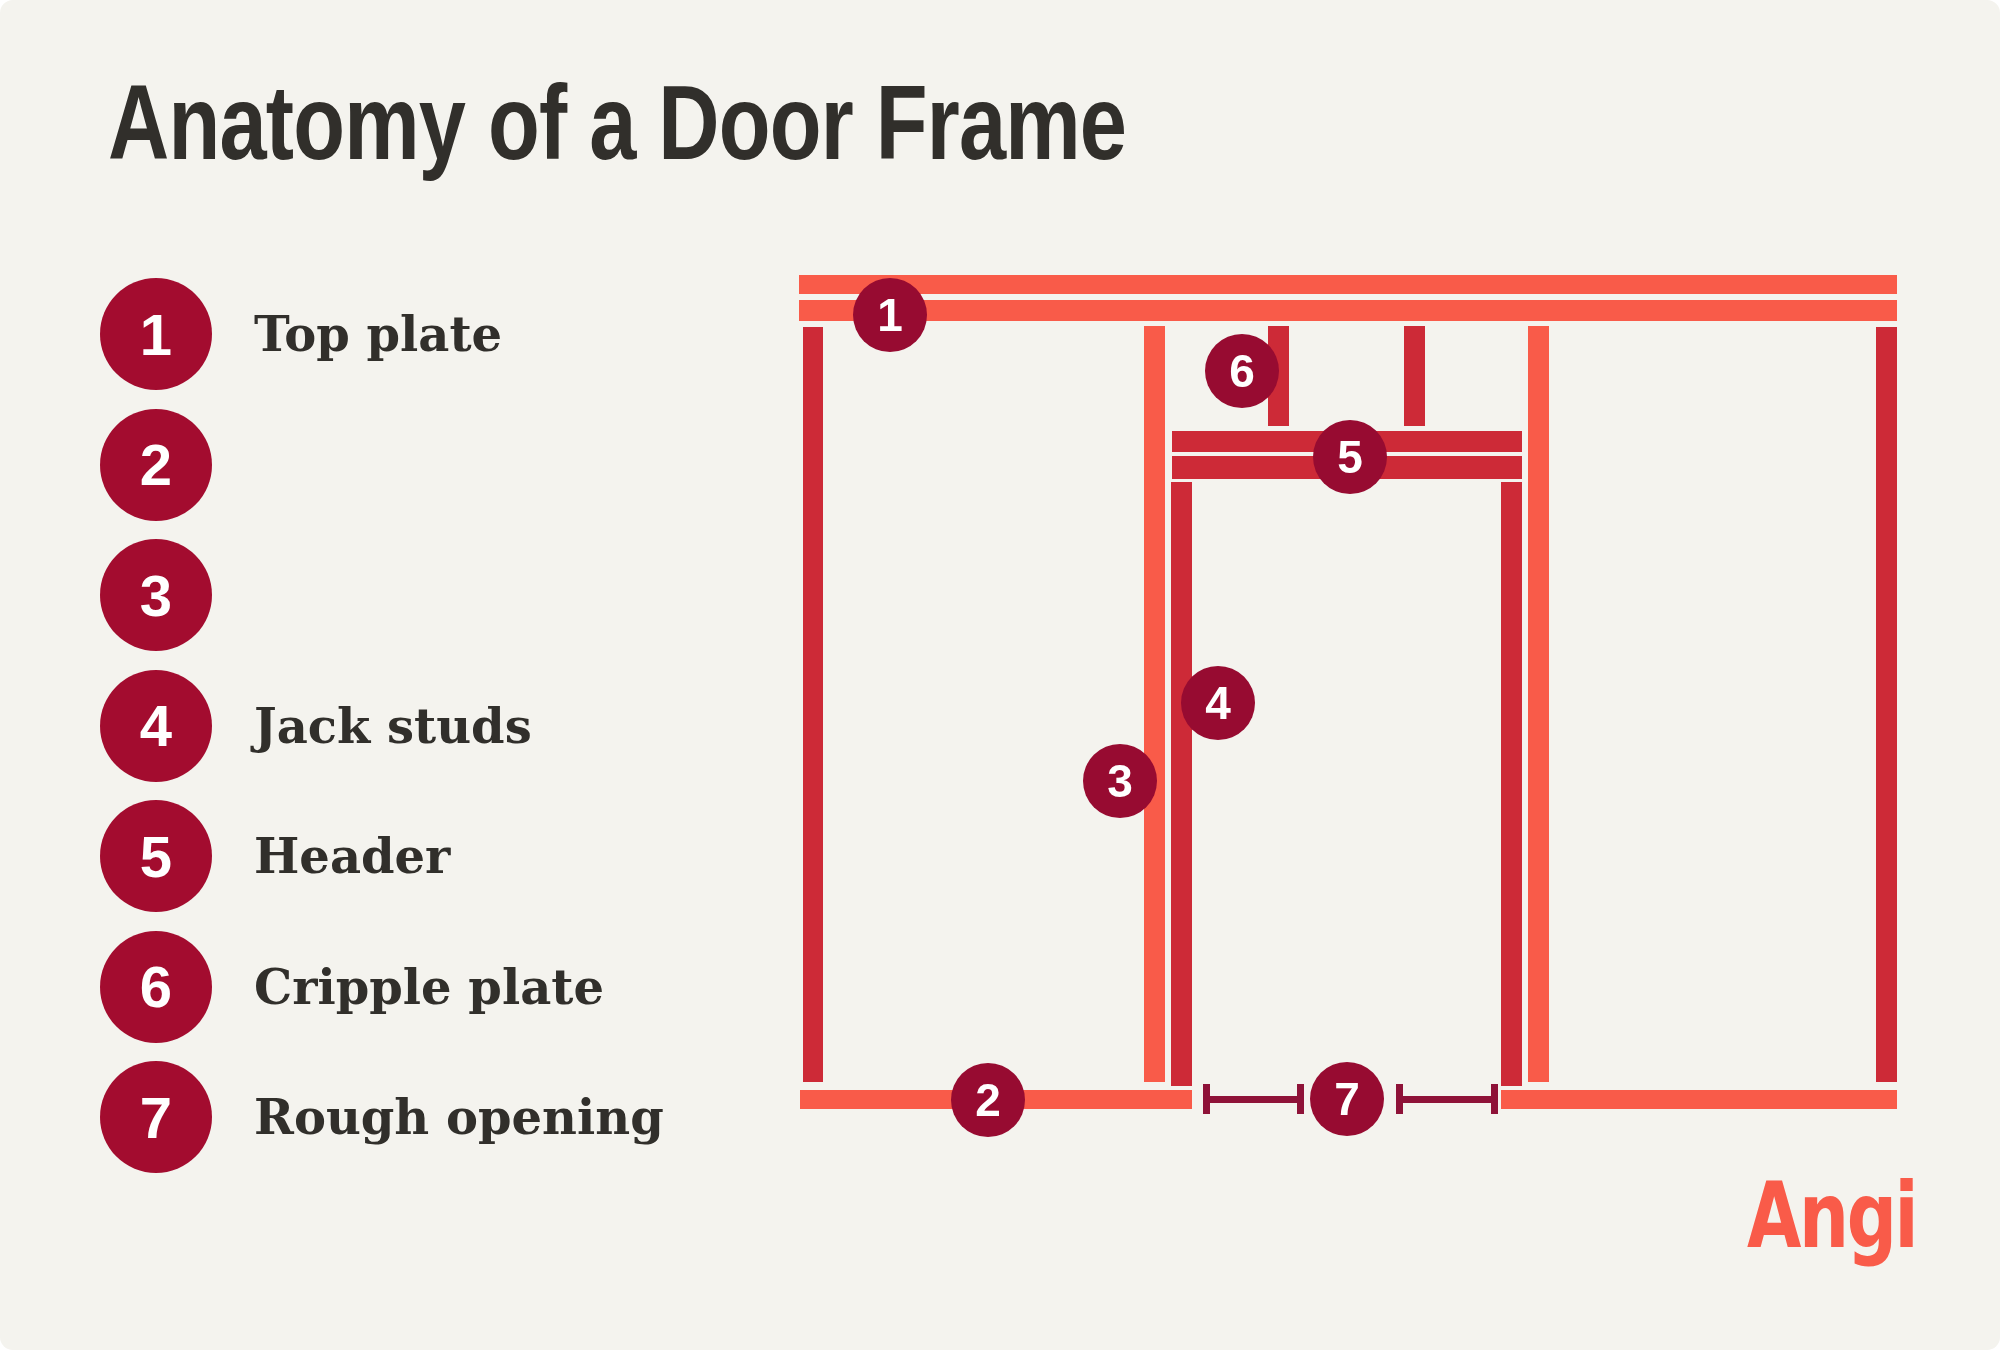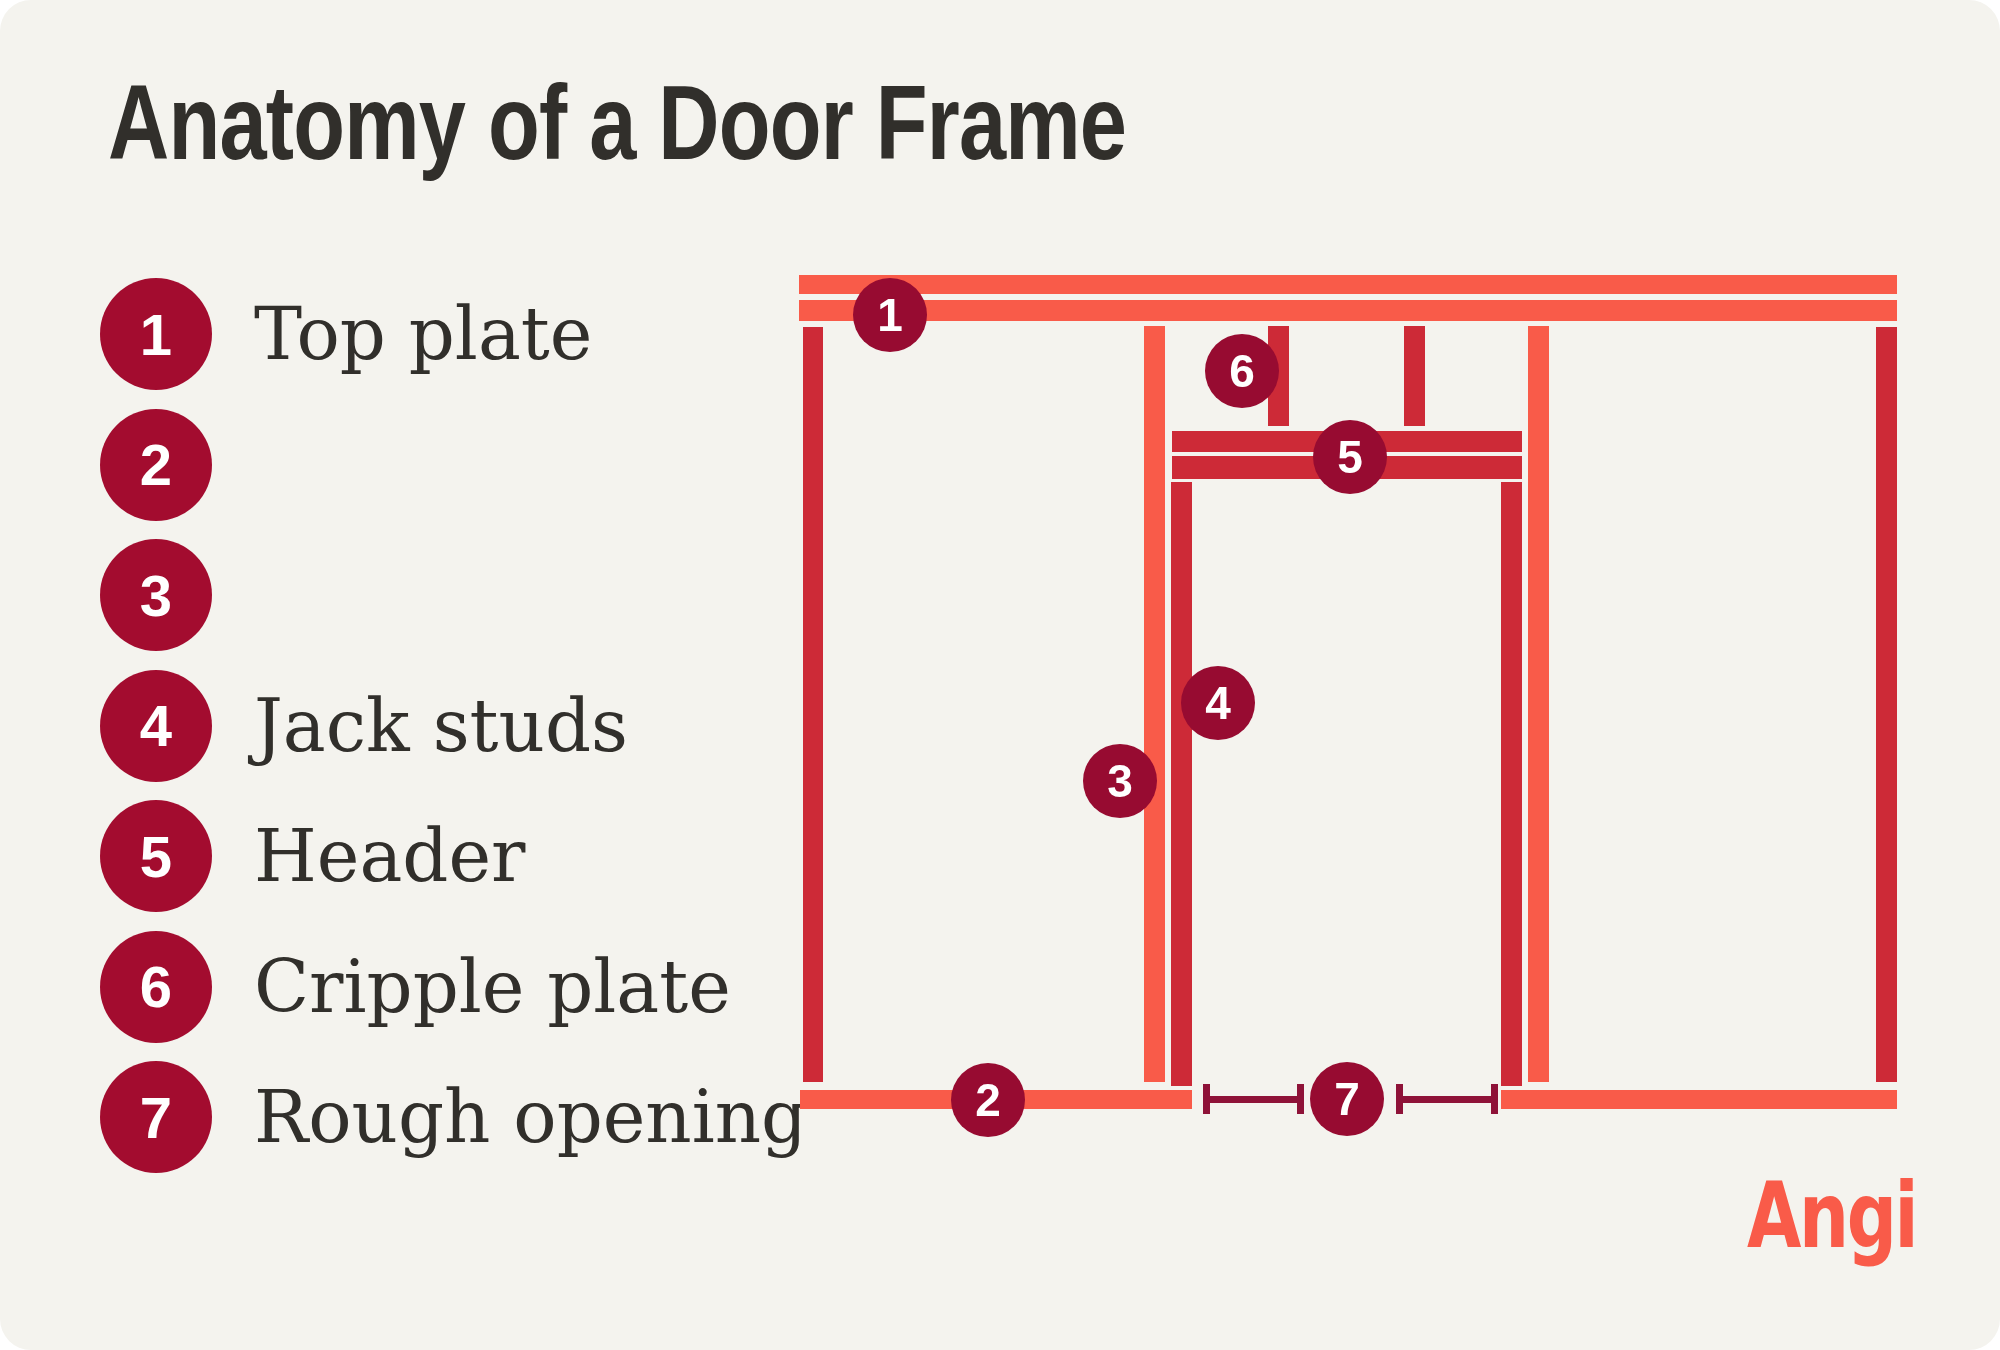--- a/index.html
+++ b/index.html
@@ -1,30 +1,30 @@
 <!DOCTYPE html>
 <html style="--bg: #f4f3ee; --salmon: #f95b49; --darkRed: #cd2a37; --legendBadge: #a30c2f; --diagramBadge: #970b31; --dimLine: #8e1238; --text: #312f2b;"><head>
 <meta charset="utf-8">
 <style>
   html,body{margin:0;padding:0;background:#ffffff;}
   .stage{position:relative;width:2000px;height:1350px;font-family:"Liberation Sans",sans-serif;}
-  .card{position:absolute;inset:0;background:var(--bg,#f4f3ee);border-radius:31px;overflow:hidden;}
+  .card{position:absolute;inset:0;background:var(--bg,#f4f3ee);border-radius:13px;overflow:hidden;}
 
   .title{position:absolute;left:108px;top:62px;margin:0;
          font-family:"Liberation Sans",sans-serif;font-weight:bold;
          font-size:106px;letter-spacing:-1px;color:var(--text,#312f2b);
          transform:scaleX(0.80);transform-origin:left top;white-space:nowrap;}
 
   .legend{position:absolute;left:100px;top:278px;display:flex;flex-direction:column;gap:18.5px;}
   .legend-item{display:flex;align-items:center;height:112px;}
   .legend-num{width:112px;height:112px;border-radius:50%;background:var(--legendBadge,#a30c2f);
               color:#fff;display:flex;align-items:center;justify-content:center;
               font-size:58px;font-weight:bold;flex:0 0 auto;}
   .legend-label{margin-left:42px;font-family:"DejaVu Serif","Liberation Serif",serif;
-                font-weight:normal;font-size:72px;color:var(--text,#312f2b);white-space:nowrap;}
+                font-weight:bold;font-size:48px;color:var(--text,#312f2b);white-space:nowrap;}
 
   .diagram{position:absolute;inset:0;}
   .part{position:absolute;}
   .part.salmon{background:var(--salmon,#f95b49);}
   .part.dark{background:var(--darkRed,#cd2a37);}
 
   .badge{position:absolute;width:74px;height:74px;border-radius:50%;
          background:var(--diagramBadge,#970b31);color:#fff;
          display:flex;align-items:center;justify-content:center;
          font-size:46px;font-weight:bold;}

